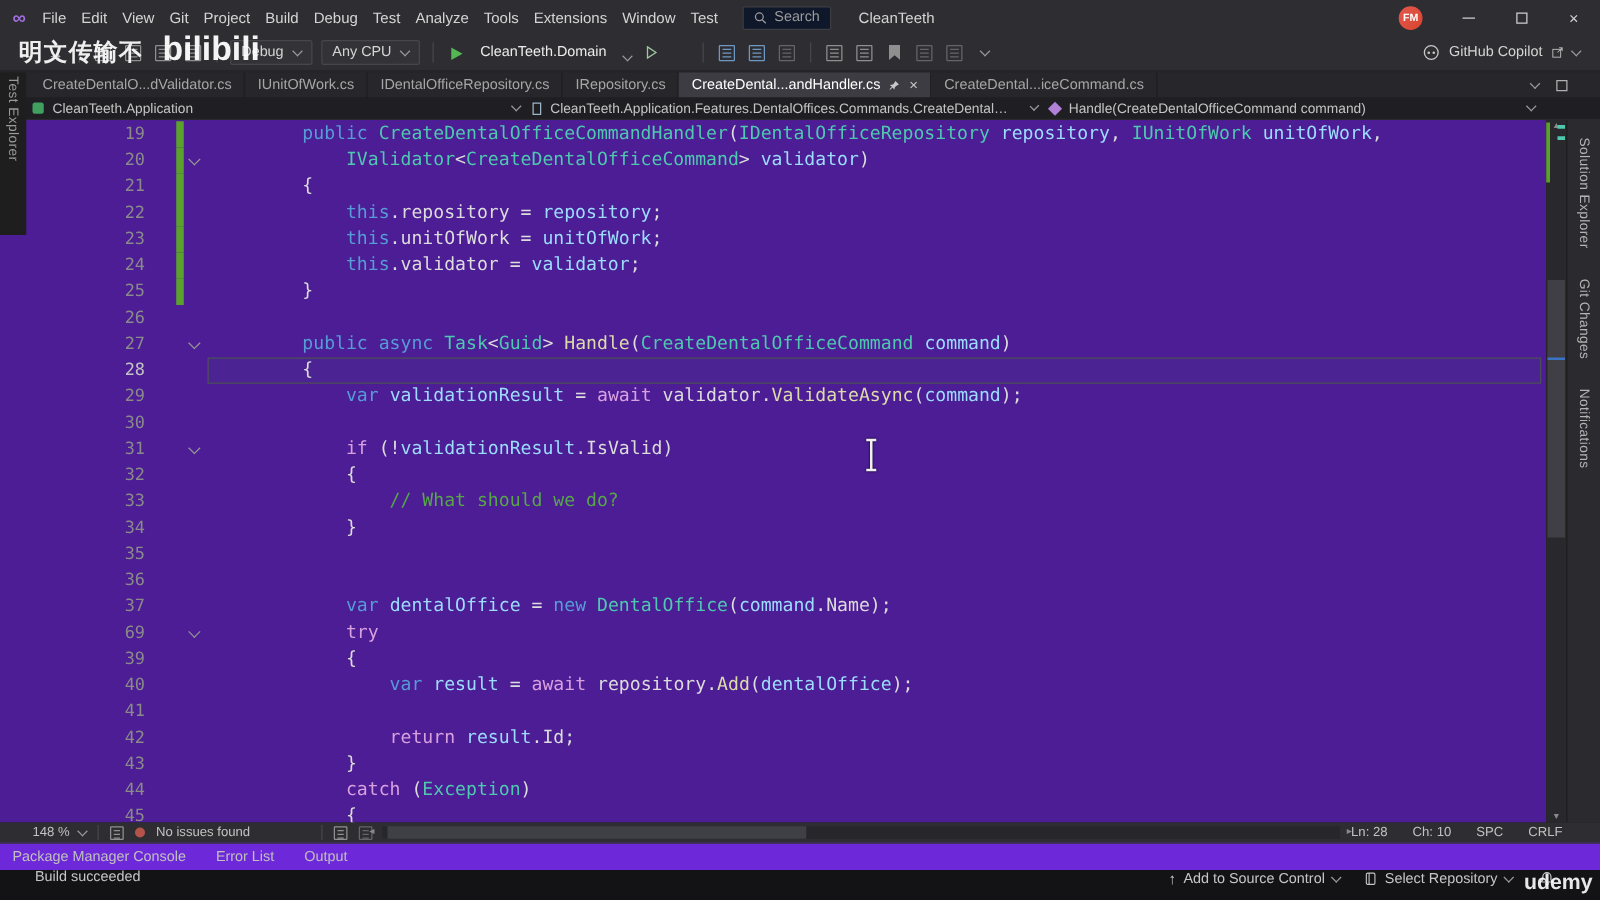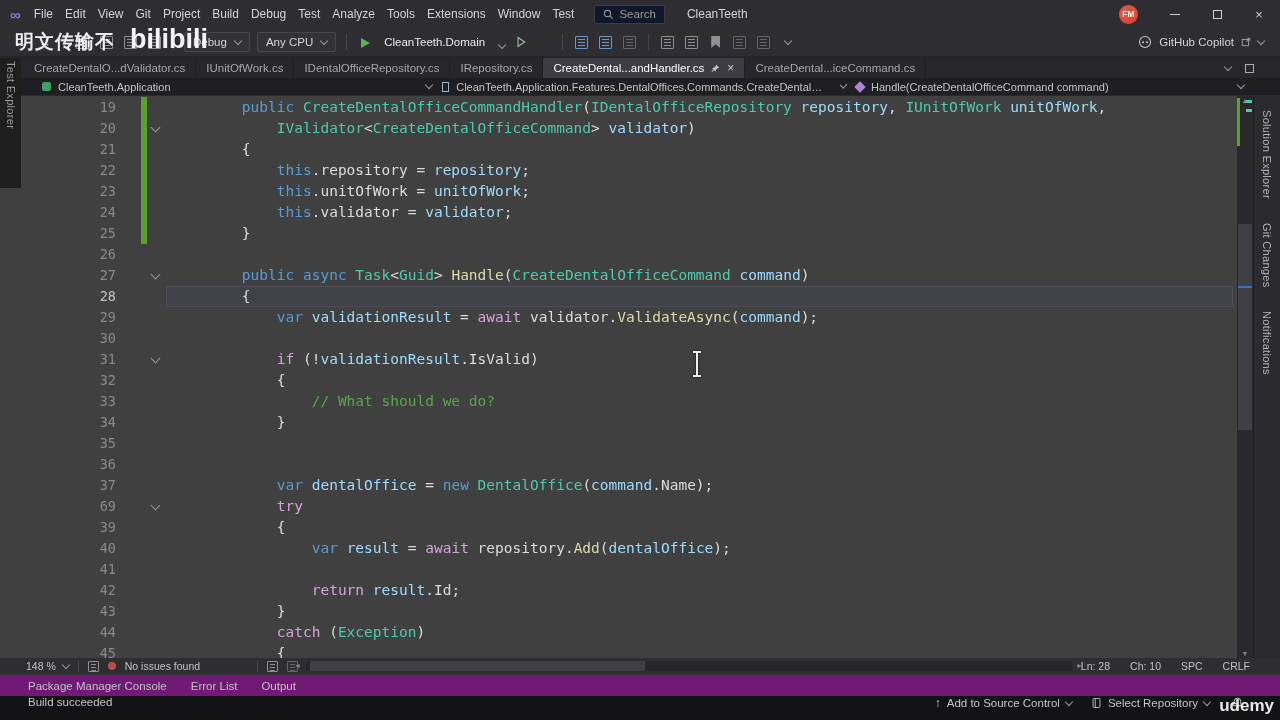--- a/index.html
+++ b/index.html
@@ -36,31 +36,31 @@
 
   
   .tabstrip{position:absolute;top:58px;left:0;width:1280px;height:20px;background:#27272b;display:flex;padding-left:24px}
   .tab{display:flex;align-items:center;gap:7px;padding:0 10px;font-size:11.5px;color:#a6a6a6;border-right:1px solid #1f1f22;white-space:nowrap}
   .tab.active{background:#3c3c42;color:#fff}
   .tab-ic{display:flex;align-items:center;color:#c8c8c8;font-size:12px;line-height:1}
   .tabstrip-icons{position:absolute;right:26px;top:0;height:20px;display:flex;align-items:center;gap:14px;color:#b0b0b0}
   .sq-ic{width:9px;height:9px;border:1px solid #b0b0b0;display:inline-block}
 
   
-  .breadcrumb{position:absolute;top:78px;left:0;width:1280px;height:18px;background:#1f1f23;border-bottom:1px solid #2a2a2e;display:flex;align-items:center;padding-left:42px;font-size:11px;color:#c4c4c4}
+  .breadcrumb{position:absolute;top:78px;left:0;width:1280px;height:18px;background:#1f1f23;border-bottom:1px solid #2a2a2e;display:flex;align-items:center;padding-left:26px;font-size:11px;color:#c4c4c4}
   .bc-seg{display:flex;align-items:center;gap:7px}
   .bc-label{overflow:hidden;white-space:nowrap;text-overflow:ellipsis}
   .bc-spacer{flex:1}
   .bc-ic1{width:9px;height:9px;background:#3fa05f;border-radius:2px;display:inline-block}
   .bc-ic2{width:8px;height:10px;border:1px solid #9fb6c8;display:inline-block}
   .bc-ic3{width:8px;height:8px;background:#b180d7;transform:rotate(45deg);display:inline-block}
   .bc-chev{margin-right:10px}
 
   
-  .editor{position:absolute;top:96px;left:0;width:1237px;height:562px;background:#404040;overflow:hidden;font-family:"DejaVu Sans Mono","Liberation Mono",monospace;font-size:14.5px;padding-top:1px}
+  .editor{position:absolute;top:96px;left:0;width:1237px;height:562px;background:#4c1d95;overflow:hidden;font-family:"DejaVu Sans Mono","Liberation Mono",monospace;font-size:14.5px;padding-top:1px}
   .code-row{position:relative;height:21px;line-height:21px;white-space:pre}
   .ln-num{position:absolute;left:0;top:0;width:116px;text-align:right;color:#8a8a8a;font-size:13.5px}
   .code-row.current .ln-num{color:#c2c2c2}
   .chg{position:absolute;left:141px;top:0;width:6px;height:21px;background:#5ba22c}
   .fold{position:absolute;left:152px;top:6px;width:7px;height:7px;border-right:1.4px solid #969696;border-bottom:1.4px solid #969696;transform:rotate(45deg)}
   .code-text{position:absolute;left:172px;top:0;white-space:pre}
   .curbox{position:absolute;left:166px;right:4px;top:0;bottom:0;border:1px solid #4e4e58;background:rgba(70,85,130,.12)}
   .tok-kw{color:#569CD6}.tok-ctrl{color:#D8A0DF}.tok-type{color:#4EC9B0}.tok-meth{color:#DCDCAA}
   .tok-var{color:#9CDCFE}.tok-txt{color:#DCDCDC}.tok-com{color:#57A64A}
 
@@ -79,21 +79,21 @@
   
   .ed-status{position:absolute;top:658px;left:0;width:1280px;height:16px;background:#2e2e32;display:flex;align-items:center;font-size:10.5px;color:#c2c2c2;padding-left:26px;gap:9px}
   .ed-sep{width:1px;height:12px;background:#46464b}
   .dot-health{width:8px;height:8px;border-radius:50%;background:#b5524a;display:inline-block}
   .hscroll{position:absolute;left:306px;top:3px;width:766px;height:10px;background:#27272b}
   .hthumb{position:absolute;left:4px;top:0;width:335px;height:10px;background:#3f3f46}
   .harrow{position:absolute;top:4px;font-size:7px;color:#8a8a8a}
   .ed-right{position:absolute;right:30px;top:0;height:16px;display:flex;gap:20px;align-items:center}
 
   
-  .panel-tabs{position:absolute;top:674px;left:0;width:1280px;height:22px;background:#701a75;border-top:1px solid #323236;display:flex;align-items:center;padding-left:18px;gap:4px;font-size:11.5px;color:#c0c0c0}
+  .panel-tabs{position:absolute;top:674px;left:0;width:1280px;height:22px;background:#6d28d9;border-top:1px solid #323236;display:flex;align-items:center;gap:4px;font-size:11.5px;color:#c0c0c0}
   .panel-tab{padding:0 10px}
   .statusbar{position:absolute;top:696px;left:0;width:1280px;height:24px;background:#131316;display:flex;align-items:flex-start;font-size:11.5px;color:#c6c6c6;padding:0 10px}
   .sb-msg{margin-left:18px}
   .sb-right{margin-left:auto;display:flex;align-items:center;gap:9px;margin-right:26px}
   .sb-group{display:flex;align-items:center;gap:6px}
 
   
   .wm-cjk{position:absolute;left:15px;top:29px;font-size:19px;font-weight:bold;color:rgba(255,255,255,.92);z-index:40;letter-spacing:1px;pointer-events:none}
   .wm-bili{position:absolute;left:130px;top:24px;font-size:27px;font-weight:bold;color:rgba(255,255,255,.95);z-index:40;pointer-events:none}
   .wm-udemy{position:absolute;right:6px;top:696px;font-size:17px;font-weight:bold;color:rgba(255,255,255,.9);z-index:40;pointer-events:none}

